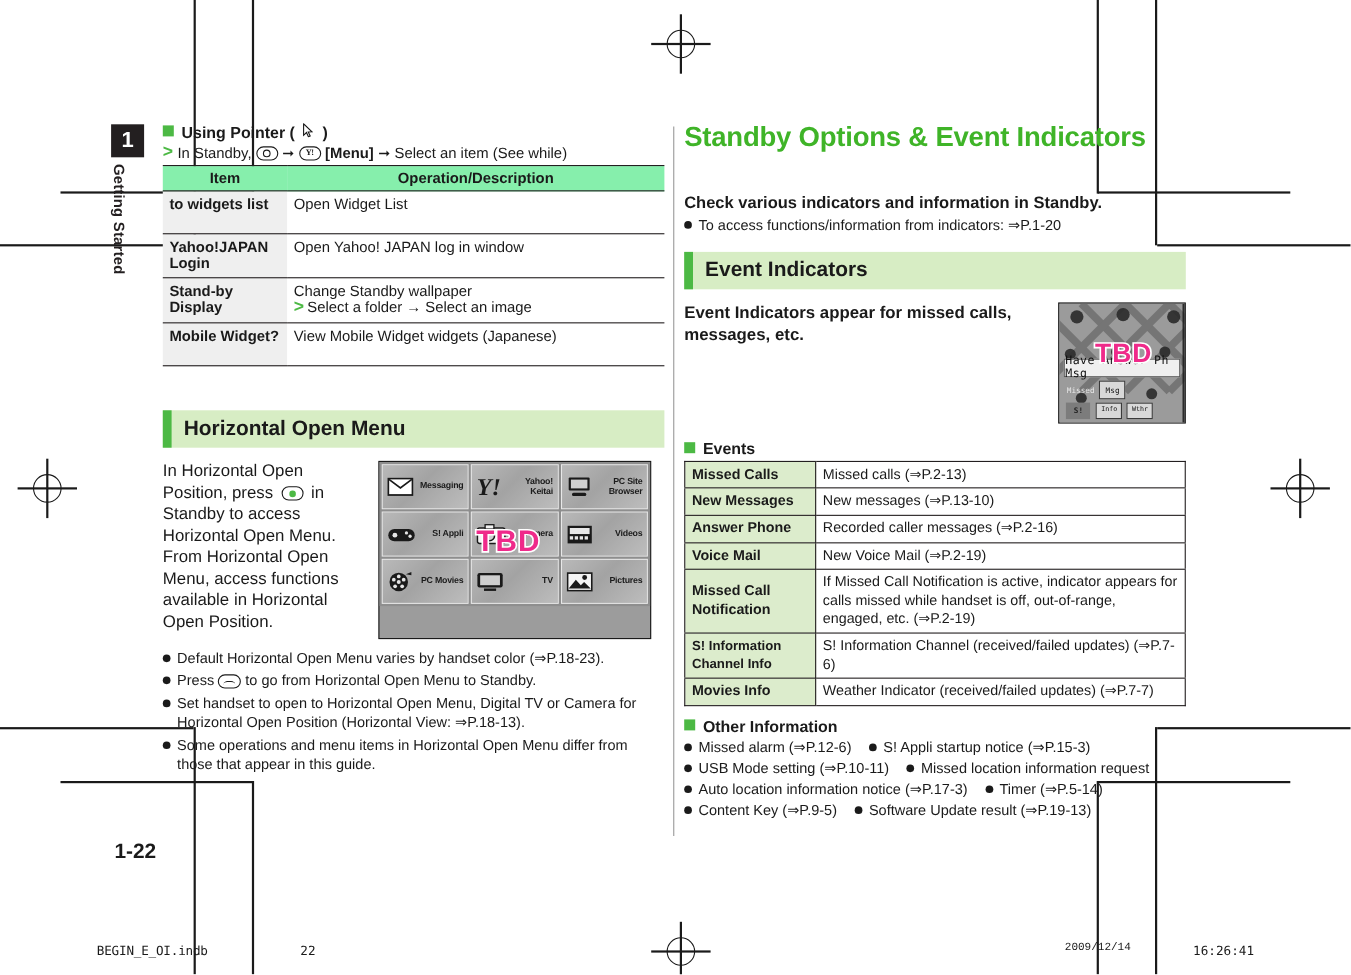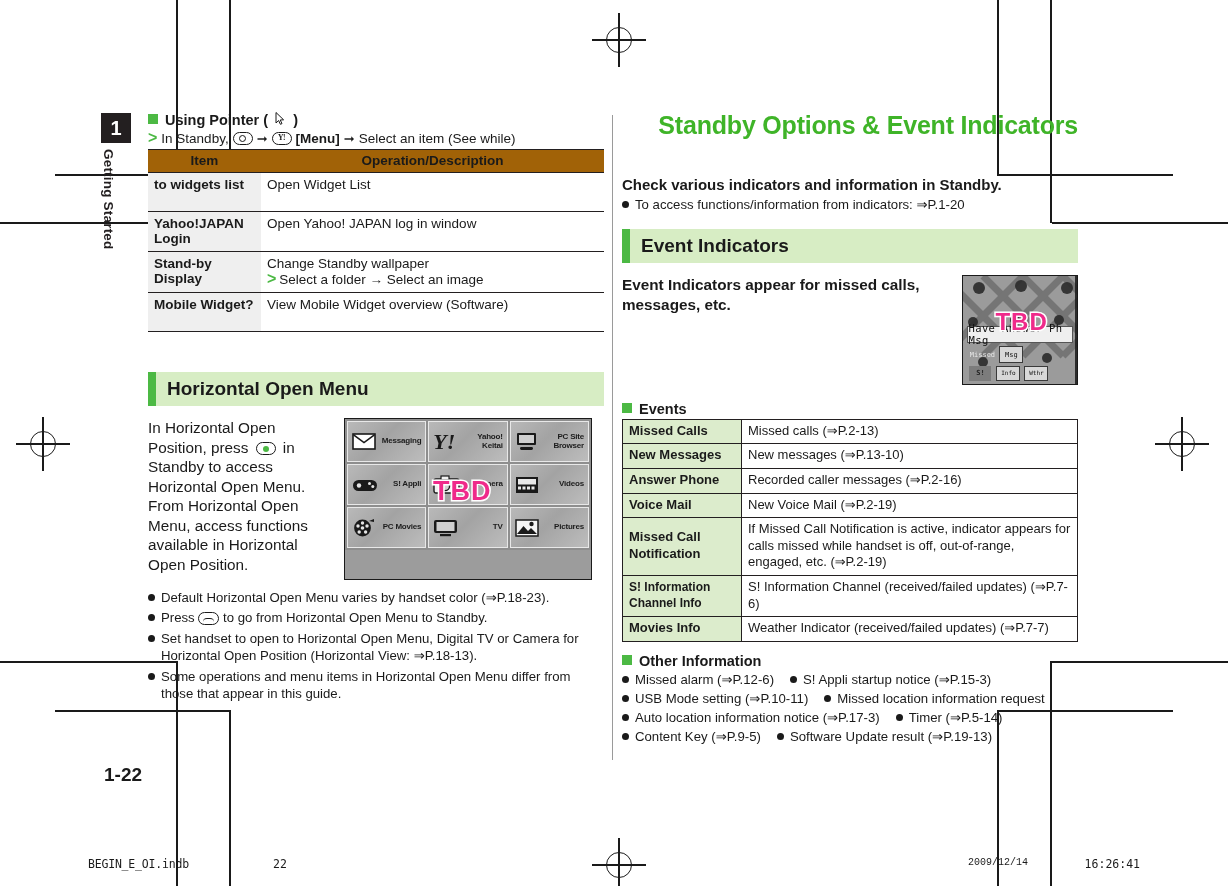--- a/index.html
+++ b/index.html
@@ -94,21 +94,21 @@
   .arrow { font-size: 13px; }
 
   
   .ptr { display:inline-block; width:11px; height:13px; position:relative; vertical-align: middle;}
   .ptr svg { position:absolute; left:0; top:0; }
 
   
   table { border-collapse: collapse; width: 100%; }
   .tbl-a { border-top: 1.6px solid #231f20; }
   .tbl-a th {
-    background: #a16207; color:#1a1a1a;
+    background: #86efac; color:#1a1a1a;
     font-size: 13.5px; font-weight: bold; text-align: center;
     padding: 3px 4px 4px;
     border-bottom: 1.6px solid #231f20;
   }
   .tbl-a td {
     font-size: 13.5px; color:#1a1a1a;
     padding: 4px 6px 5px;
     border-bottom: 1px solid #231f20;
     vertical-align: top;
   }
@@ -142,21 +142,21 @@
   .secbar .accent { width: 8px; background: #4cb944; flex: 0 0 auto; }
   .secbar .label {
     display: flex; align-items: center;
     padding-left: 11px;
     font-size: 19px; font-weight: bold; color: #1a1a1a;
   }
 
   
   #page-title {
     font-size: 25px; font-weight: bold; color: #3fb428;
-    letter-spacing: -.2px; line-height: 1.1; margin: 0 0 5px 0; text-align: right;
+    letter-spacing: -.2px; line-height: 1.1; margin: 0 0 5px 0;
   }
   #page-subtitle { font-size: 15px; font-weight: bold; color:#1a1a1a; margin-bottom: 3px; margin-top: 36px;}
   .bl {
     display: flex; gap: 6px; font-size: 13.2px; color:#1a1a1a;
     line-height: 1.3; margin-bottom: 2px;
   }
   .bl .dot {
     flex: 0 0 auto; width: 7px; height: 7px; border-radius: 50%;
     background: #1a1a1a; margin-top: 5px;
   }
@@ -377,21 +377,21 @@
             <div>Change Standby wallpaper</div>
             <div style="display:flex;gap:3px;align-items:baseline;">
               <span class="gt">&gt;</span>
               <span>Select a folder → Select an image</span>
             </div>
           </td>
         </tr>
         <tr>
           <td class="k">Mobile Widget?</td>
           <td>
-            <div>View Mobile Widget overview  (Software)</div>
+            <div>View Mobile Widget widgets  (Japanese)</div>
             <div style="height:14px"></div>
           </td>
         </tr>
       </tbody>
     </table>
 
     <div style="height:40px"></div>
 
     <div class="secbar">
       <div class="accent"></div>

